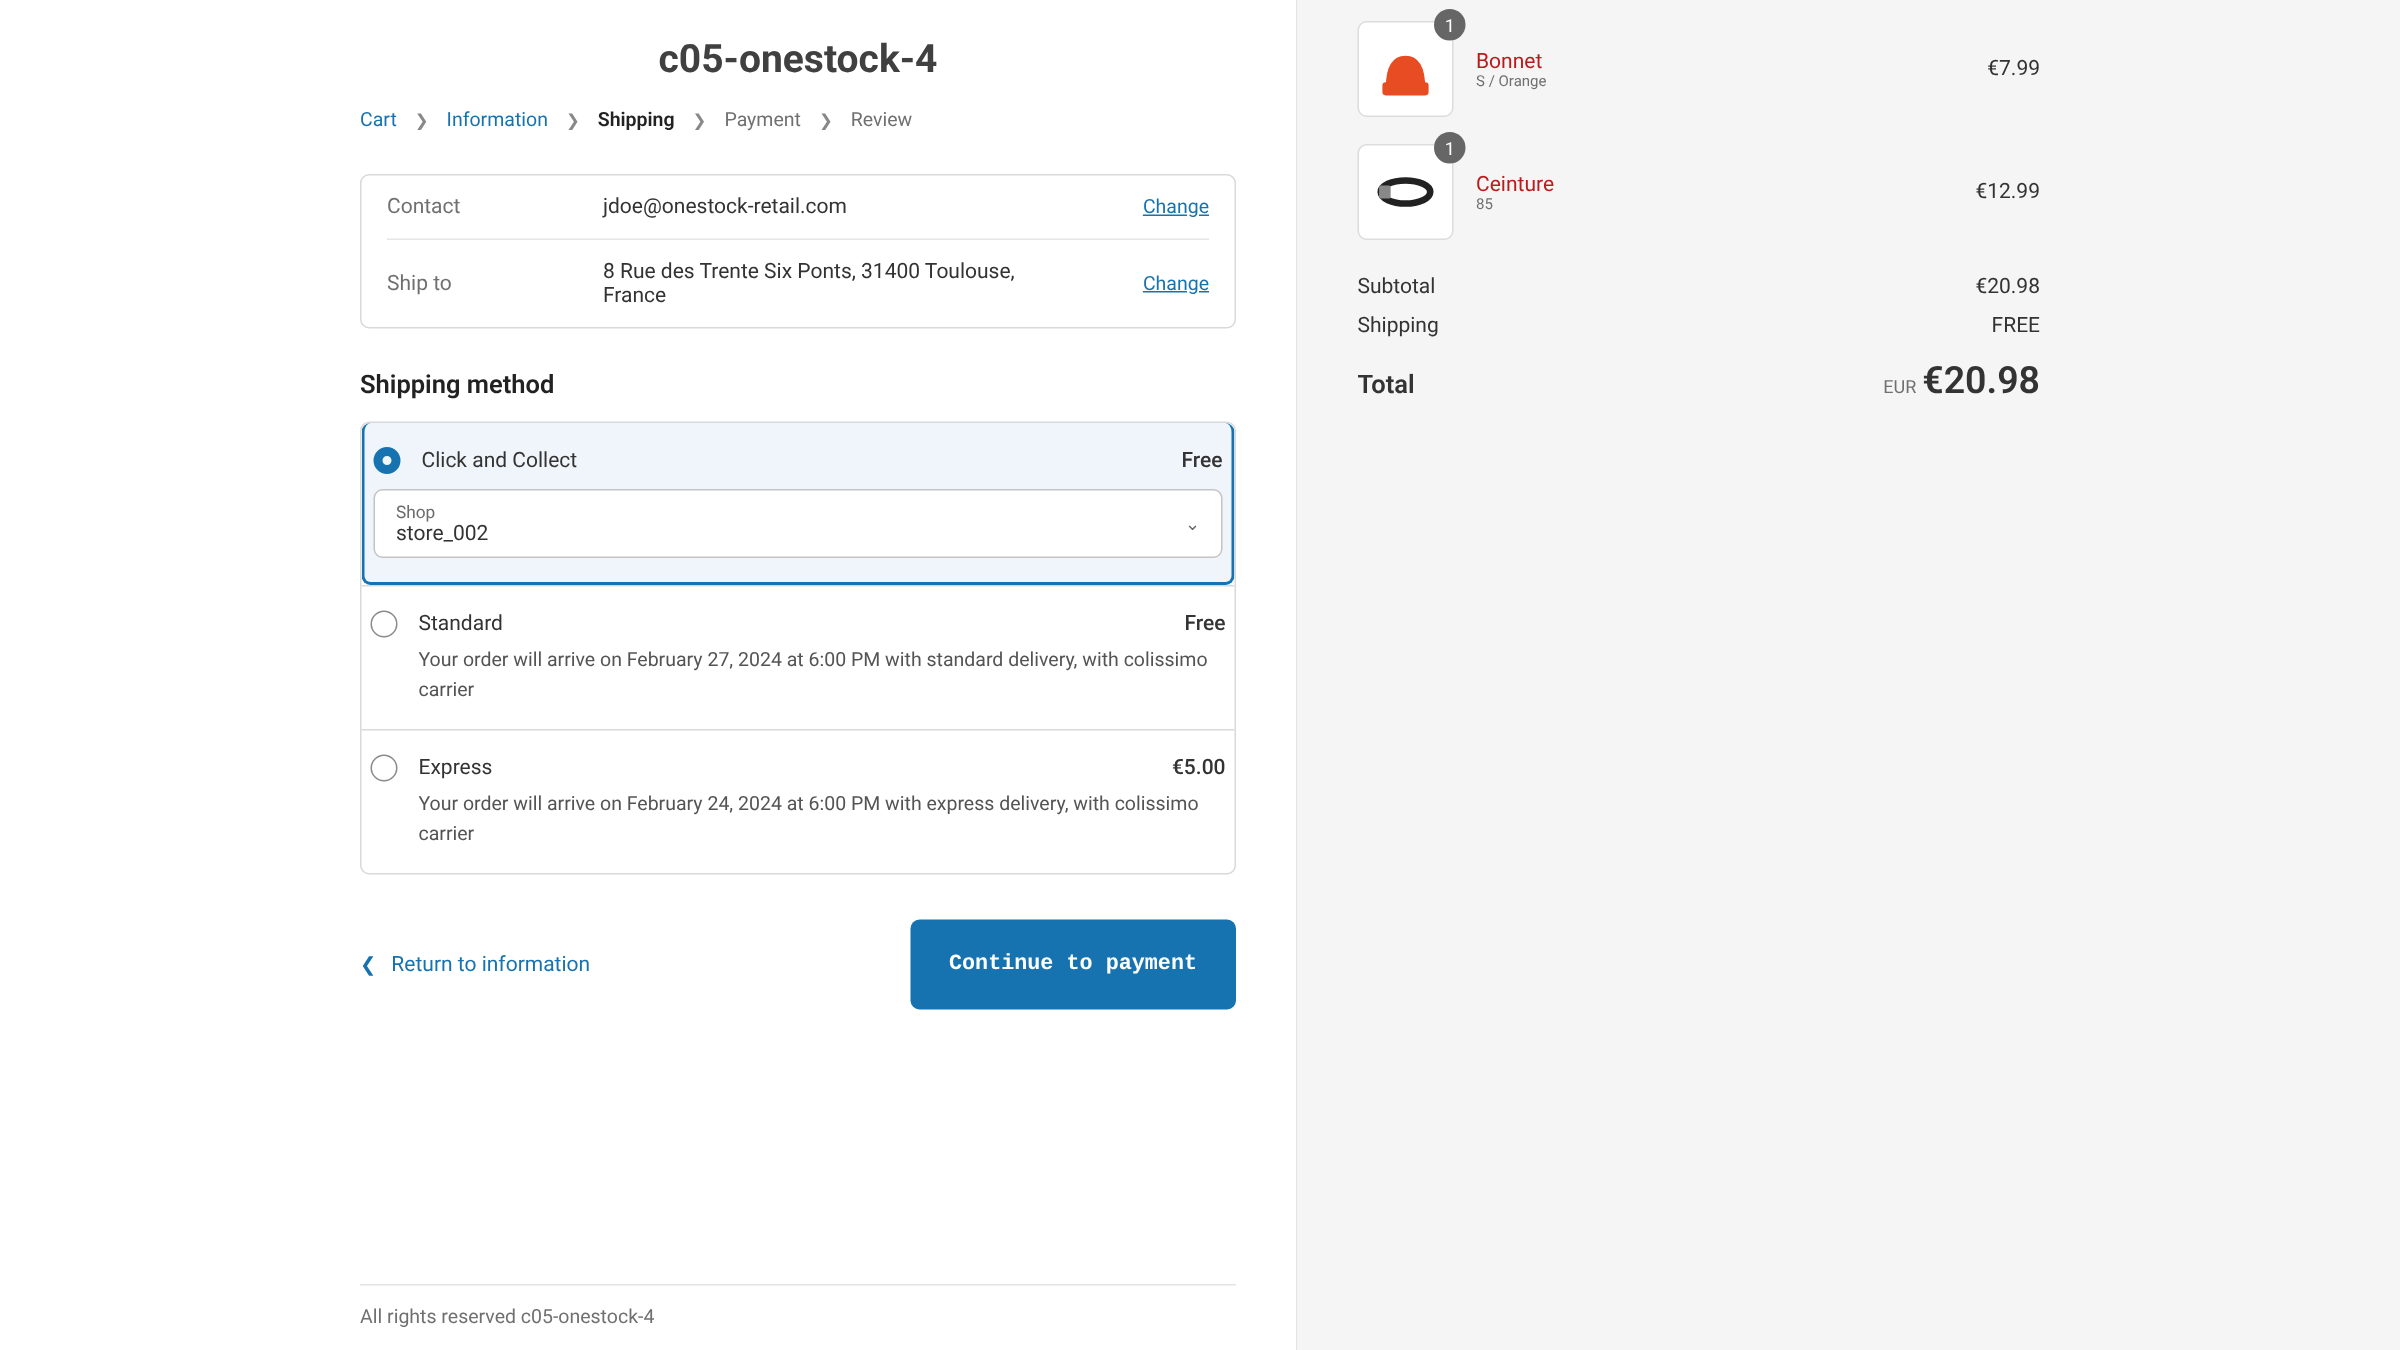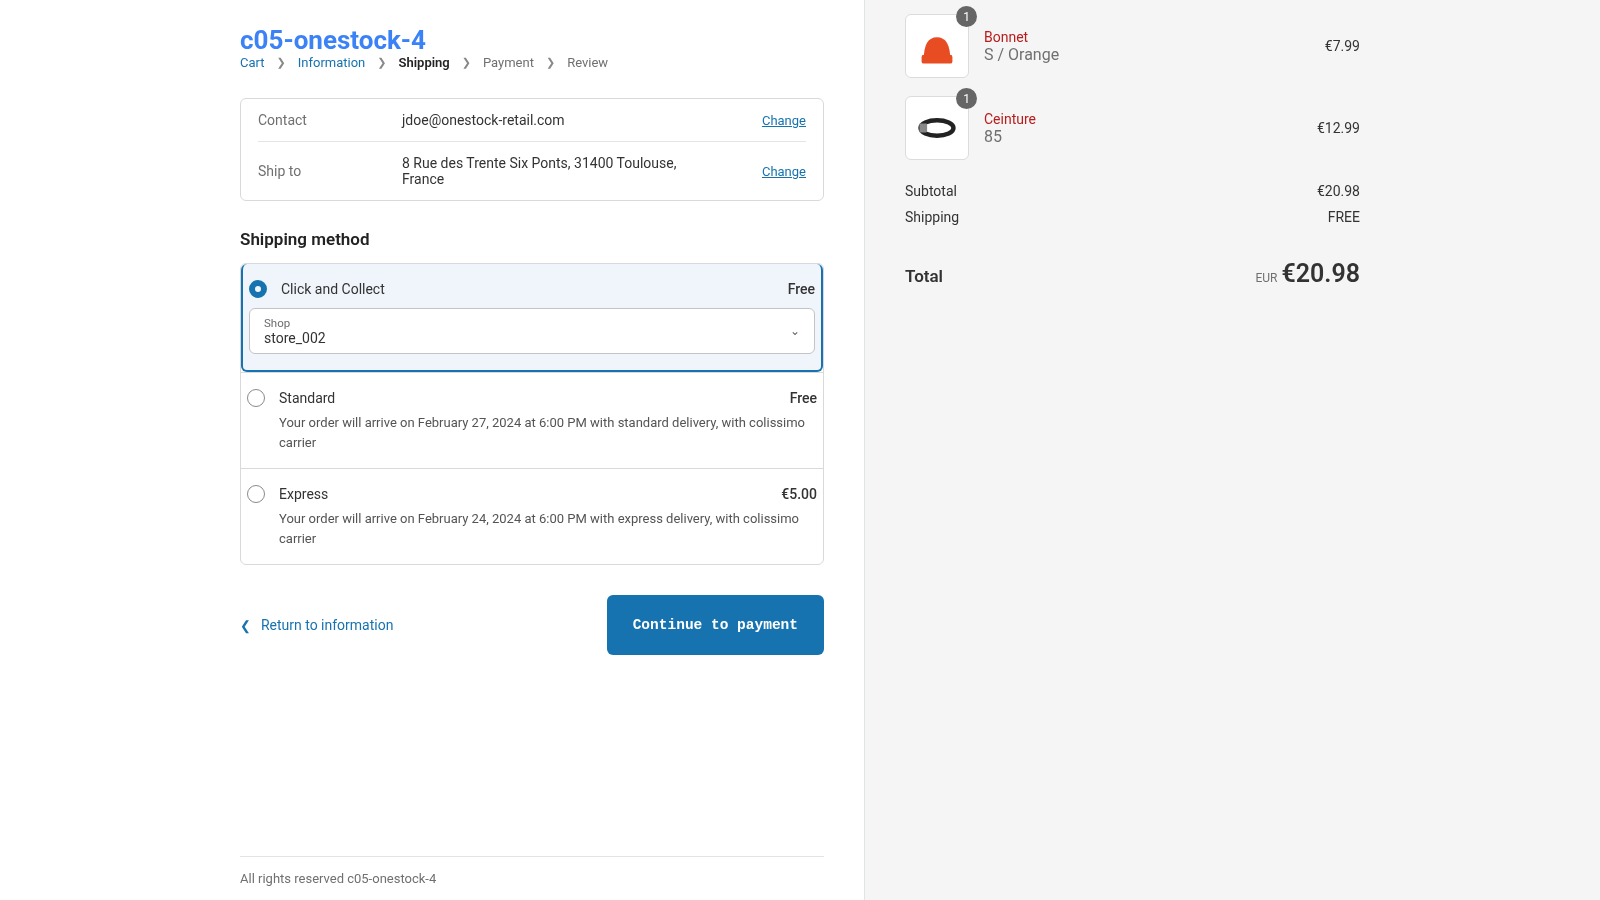--- a/index.html
+++ b/index.html
@@ -20,21 +20,23 @@
     flex-direction: column;
   }
   .side-col {
     flex: 1;
     background: #f5f5f5;
     padding: 14px 240px 0 40px;
   }
   h1.title {
     font-size: 26px;
     font-weight: 700;
-    color: #3b82f6;
+    margin-bottom: 18px;
+    color: #404040;
+    text-align: center;
   }
   .breadcrumb {
     display: flex;
     align-items: center;
     gap: 12px;
     font-size: 13px;
     margin-bottom: 28px;
   }
   .breadcrumb a { color: #1773b0; text-decoration: none; cursor: pointer; }
   .breadcrumb .current { font-weight: 600; color: #222; }
@@ -177,32 +179,32 @@
     color: #fff;
     width: 21px; height: 21px;
     border-radius: 50%;
     font-size: 12px;
     display: flex;
     align-items: center;
     justify-content: center;
   }
   .item-info { flex: 1; }
   .item-name { font-size: 14px; color: #b91c1c; }
-  .item-variant { font-size: 16px; color: #707070; }
+  .item-variant { font-size: 10px; color: #707070; }
   .item-price { font-size: 14px; color: #333; }
   .totals { margin-top: 8px; }
   .total-row {
     display: flex;
     justify-content: space-between;
     padding: 5px 0;
     font-size: 14px;
     color: #333;
   }
   .total-row.grand {
-    margin-top: 24px;
+    margin-top: 5px;
     align-items: baseline;
   }
   .total-row.grand .left { font-size: 17px; font-weight: 600; }
   .total-row.grand .right { display: flex; align-items: baseline; gap: 4px; }
   .total-row.grand .cur { font-size: 12px; color: #707070; }
   .total-row.grand .amt { font-size: 25px; font-weight: 600; }
 </style>
 </head>
 <body>
 

